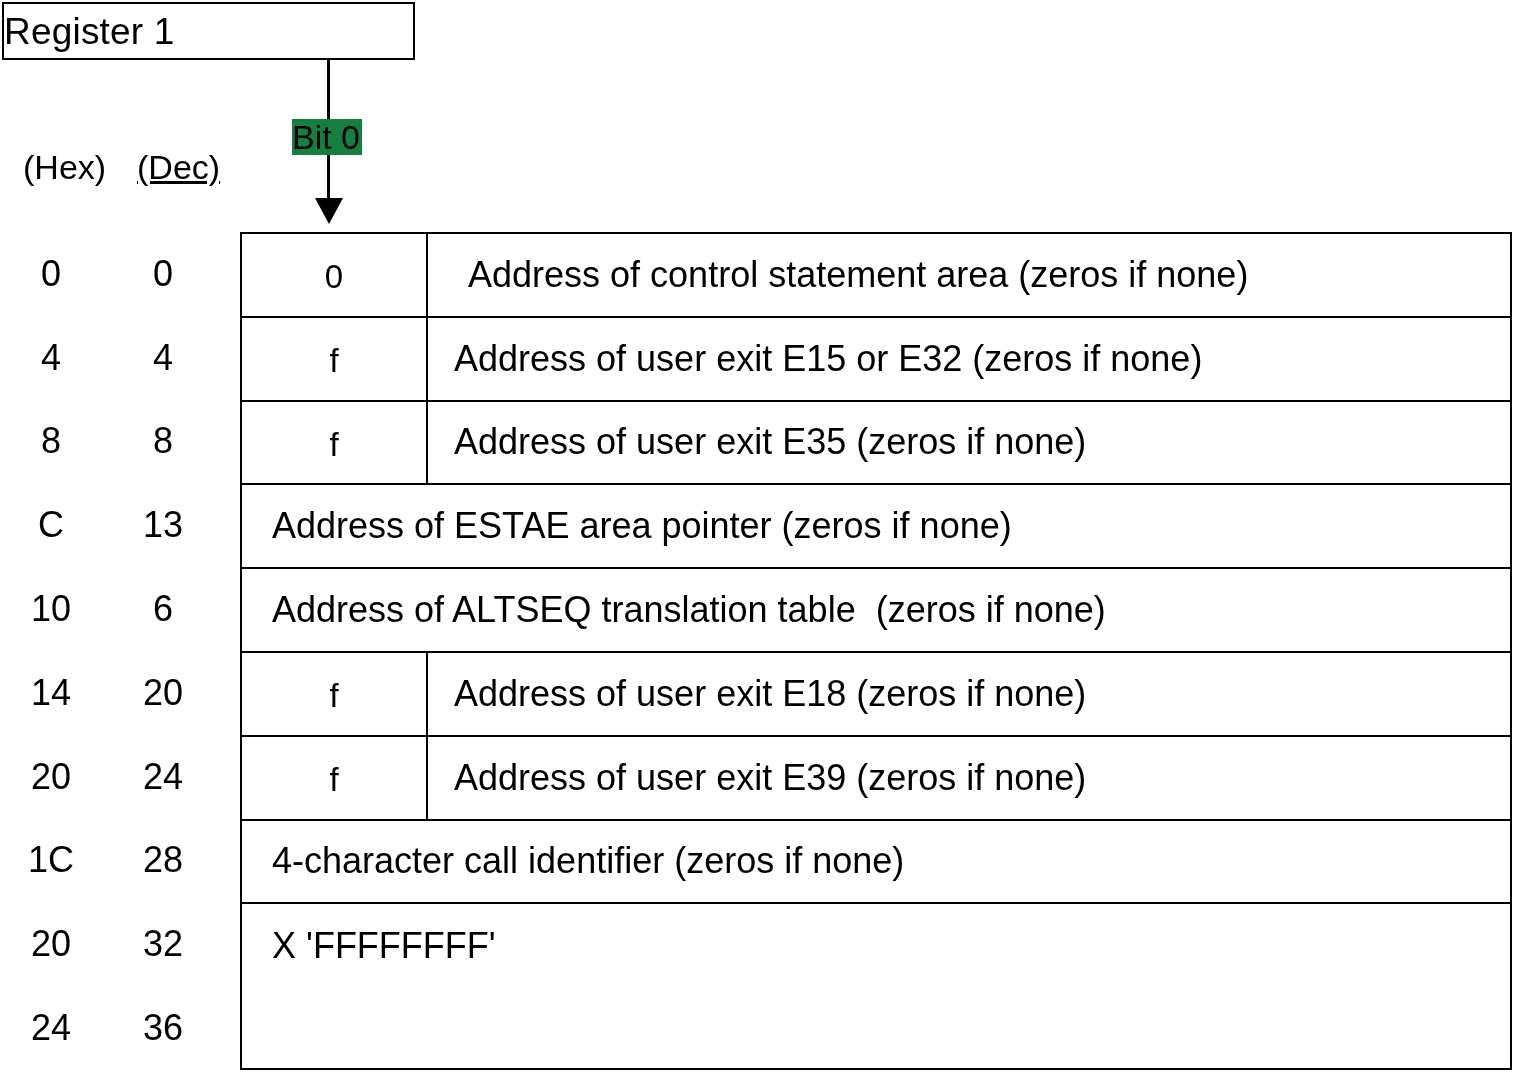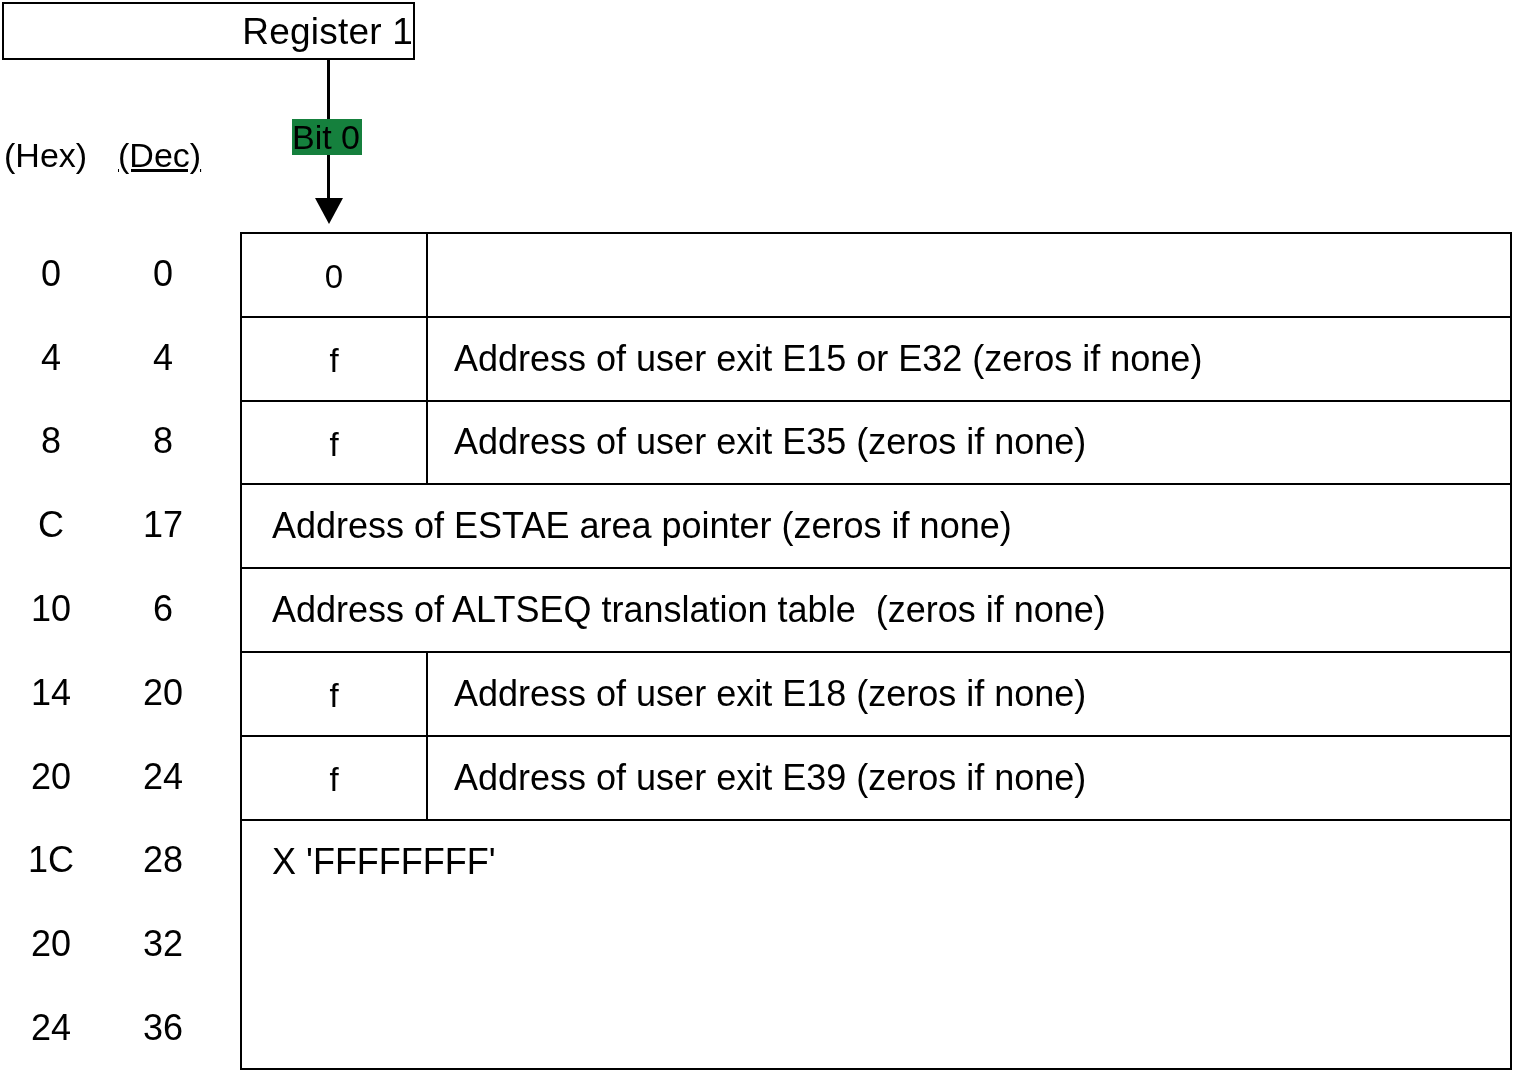--- a/index.html
+++ b/index.html
@@ -23,21 +23,21 @@
   #register-box {
     position: absolute;
     left: 2px;
     top: 2px;
     width: 413px;
     height: 58px;
     border: 2px solid #000000;
     box-sizing: border-box;
     display: flex;
     align-items: center;
-    justify-content: flex-end;
+    justify-content: flex-start;
   }
   #register-box .label {
     font-size: 37px;
     line-height: 1;
     letter-spacing: 0.2px;
   }
 
   
   #arrow-line {
     position: absolute;
@@ -71,24 +71,25 @@
   
   #hexdec-header {
     position: absolute;
     left: 0px;
     top: 138px;
     width: 236px;
     height: 40px;
   }
   #hexdec-header .hdr {
     position: absolute;
-    top: 0;
+    top: 12px;
     font-size: 34px;
     line-height: 1;
     white-space: nowrap;
+    margin-left: 19px;
   }
   #hexdec-header .hdr.hex { left: 4px; }
   #hexdec-header .hdr.dec { left: 118px; text-decoration: underline; }
 
   
   #offsets {
     position: absolute;
     left: 0px;
     top: 232px;
     width: 236px;
@@ -188,21 +189,21 @@
       <div class="offset-row">
         <span class="hexval">4</span>
         <span class="decval">4</span>
       </div>
       <div class="offset-row">
         <span class="hexval">8</span>
         <span class="decval">8</span>
       </div>
       <div class="offset-row">
         <span class="hexval">C</span>
-        <span class="decval">17</span>
+        <span class="decval">13</span>
       </div>
       <div class="offset-row">
         <span class="hexval">10</span>
         <span class="decval">6</span>
       </div>
       <div class="offset-row">
         <span class="hexval">14</span>
         <span class="decval">20</span>
       </div>
       <div class="offset-row">
@@ -221,20 +222,21 @@
         <span class="hexval">24</span>
         <span class="decval">36</span>
       </div>
     </div>
 
   <div id="parm-table">
       <div class="trow row-flag row-first">
         <div class="flag-cell">
           <span class="flagval">0</span>
         </div>
+        <div class="desc">Address of control statement area (zeros if none)</div>
       </div>
       <div class="trow row-flag">
         <div class="flag-cell">
           <span class="flagval">f</span>
         </div>
         <div class="desc">Address of user exit E15 or E32 (zeros if none)</div>
       </div>
       <div class="trow row-flag">
         <div class="flag-cell">
           <span class="flagval">f</span>
@@ -253,17 +255,20 @@
         </div>
         <div class="desc">Address of user exit E18 (zeros if none)</div>
       </div>
       <div class="trow row-flag">
         <div class="flag-cell">
           <span class="flagval">f</span>
         </div>
         <div class="desc">Address of user exit E39 (zeros if none)</div>
       </div>
       <div class="trow row-wide">
+        <div class="desc">4-character call identifier (zeros if none)</div>
+      </div>
+      <div class="trow row-wide">
         <div class="desc">X 'FFFFFFFF'</div>
       </div>
     </div>
 
 </div>
 
 </body></html>

